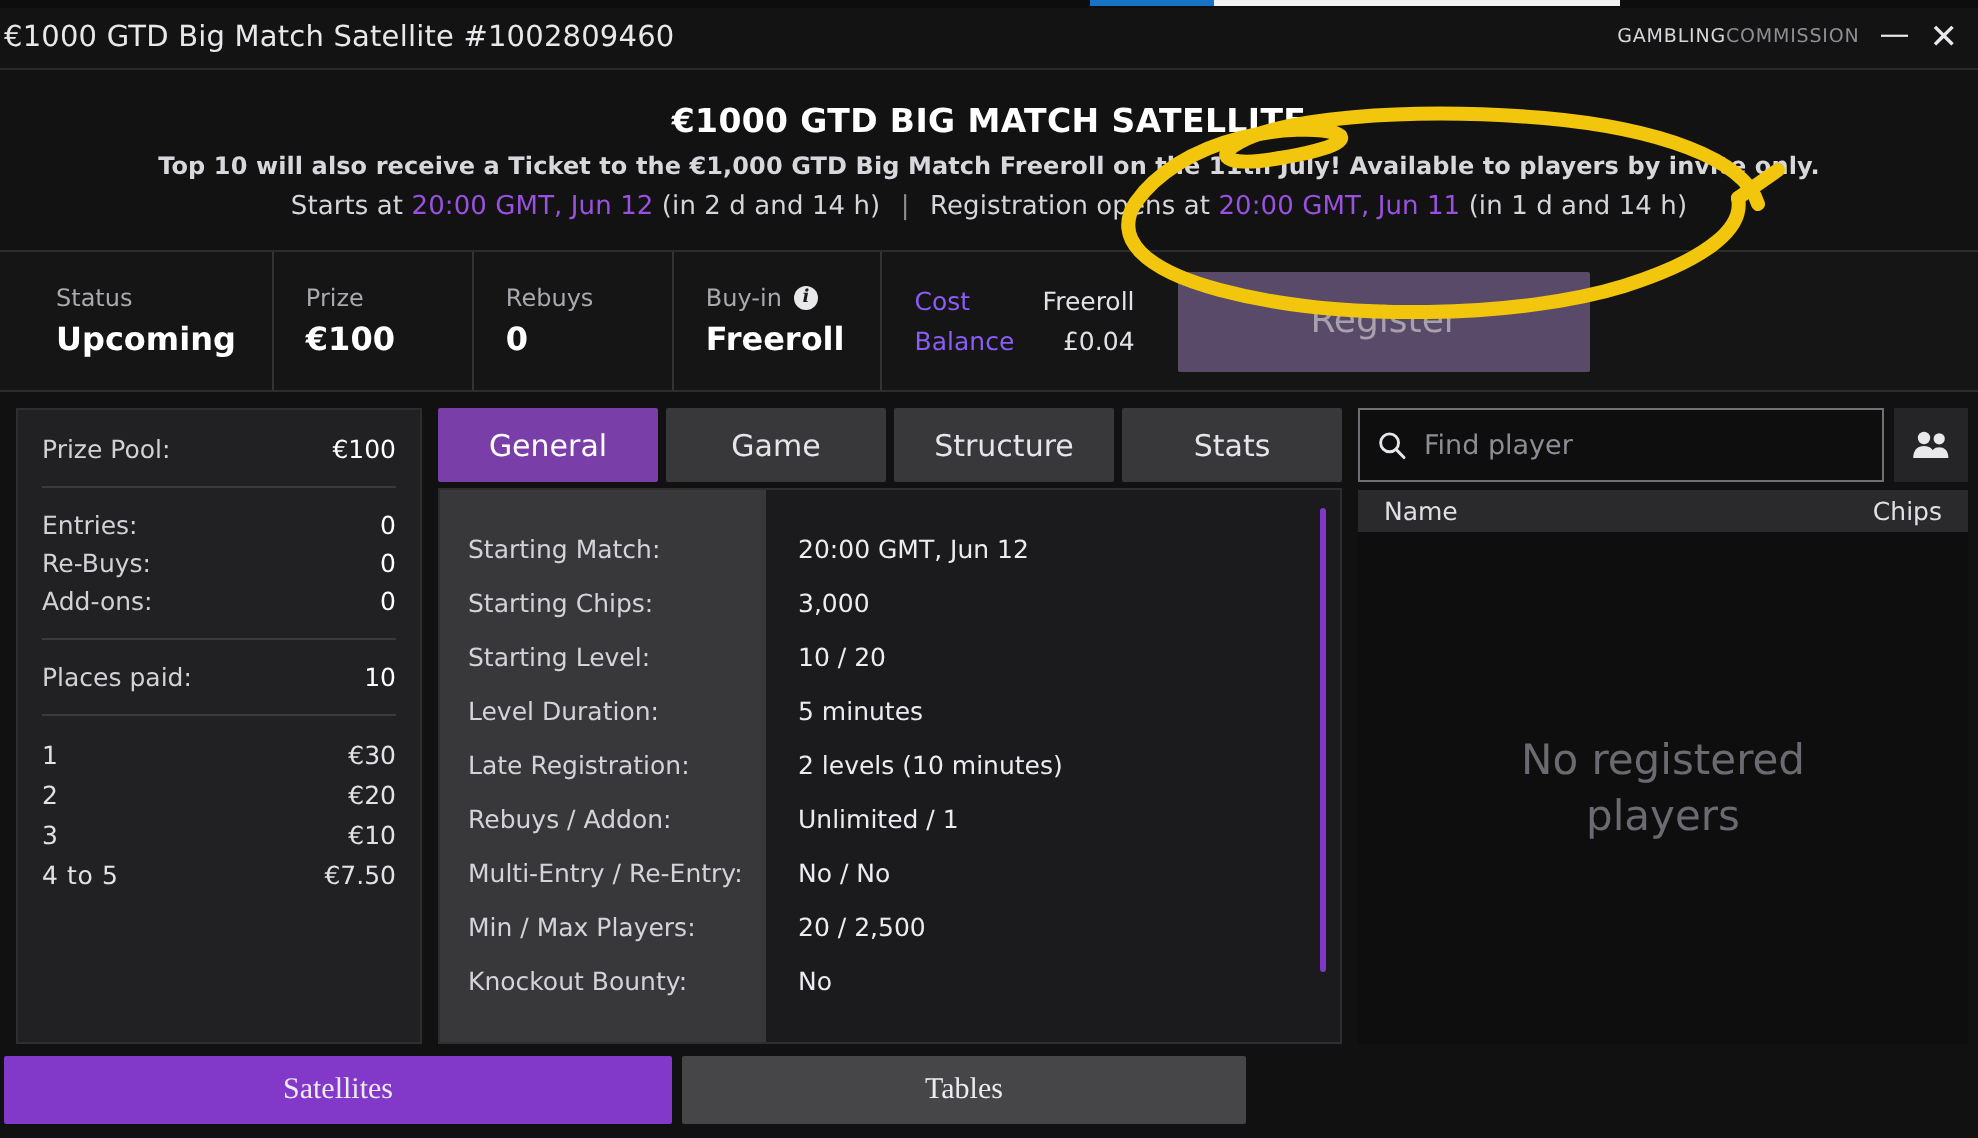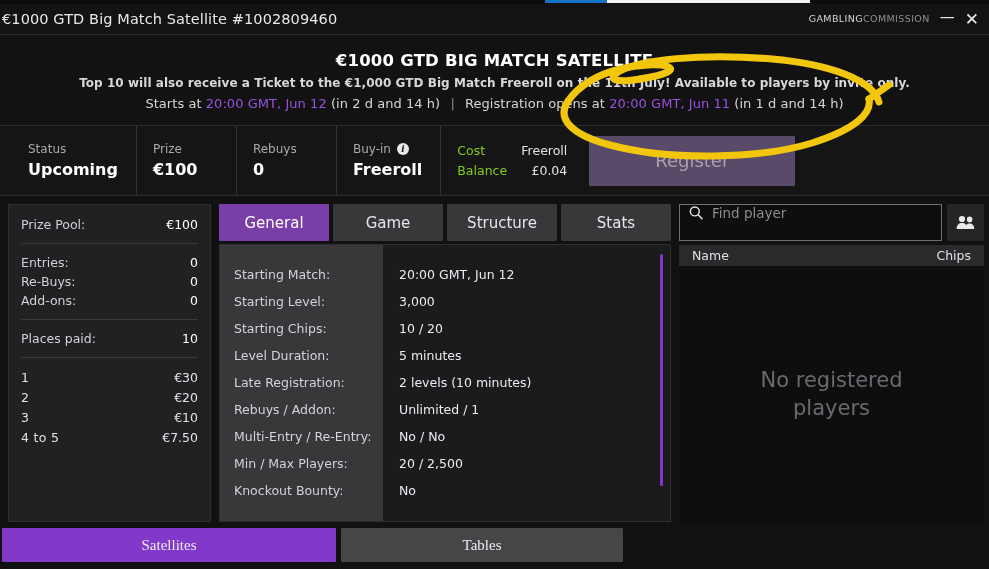--- a/index.html
+++ b/index.html
@@ -88,21 +88,21 @@
     background: #e9e9ec; color: #1b1b1d;
     font-size: 9px; font-weight: bold; font-style: italic;
     font-family: "DejaVu Serif", serif;
     cursor: pointer;
   }
   .cost-cell {
     display: flex; flex-direction: column; justify-content: center;
     padding: 0 14px 0 16px; min-width: 140px; gap: 5px;
   }
   .cost-row { display: flex; justify-content: space-between; font-size: 12.5px; color: #c3c3c8; }
-  .cost-row .k { color: #84cc16; }
+  .cost-row .k { color: #8b5cf6; }
   .cost-row .v { color: #e3e3e7; }
   .register-btn {
     width: 206px; height: 50px; align-self: center; margin-left: 8px;
     background: #584a68; border: none; border-radius: 1px;
     color: #a7a1ad; font-size: 18px;
     font-family: "DejaVu Sans", sans-serif;
     cursor: pointer;
   }
 
   
@@ -163,21 +163,21 @@
 
   
   .players {
     width: 305px; flex: 0 0 305px;
     display: flex; flex-direction: column;
   }
   .p-searchrow { display: flex; gap: 5px; flex: 0 0 37px; }
   .p-search {
     flex: 1 1 auto; position: relative;
     background: #0e0e0f; border: 1px solid #6f6f75;
-    display: flex; align-items: flex-start; padding-left: 8px; gap: 8px;
+    display: flex; align-items: center; padding-left: 8px; gap: 8px;
   }
   .p-search .mag { width: 16px; height: 16px; flex: 0 0 16px; }
   .p-search input {
     flex: 1 1 auto; background: transparent; border: none; outline: none;
     color: #e4e4e8; font-size: 13.5px;
     font-family: "DejaVu Sans", sans-serif;
   }
   .p-search input::placeholder { color: #8d8d93; }
   .p-people {
     width: 37px; flex: 0 0 37px; background: #252527;
@@ -343,22 +343,22 @@
     <div class="center">
       <div class="tabs">
         <button class="tab active">General</button>
         <button class="tab">Game</button>
         <button class="tab">Structure</button>
         <button class="tab">Stats</button>
       </div>
       <div class="details">
         <div class="det-labels">
           <div class="cell">Starting Match:</div>
+          <div class="cell">Starting Chips:</div>
           <div class="cell">Starting Level:</div>
-          <div class="cell">Starting Chips:</div>
           <div class="cell">Level Duration:</div>
           <div class="cell">Late Registration:</div>
           <div class="cell">Rebuys / Addon:</div>
           <div class="cell">Multi-Entry / Re-Entry:</div>
           <div class="cell">Min / Max Players:</div>
           <div class="cell">Knockout Bounty:</div>
         </div>
         <div class="det-values">
           <div class="cell">20:00 GMT, Jun 12</div>
           <div class="cell">3,000</div>

